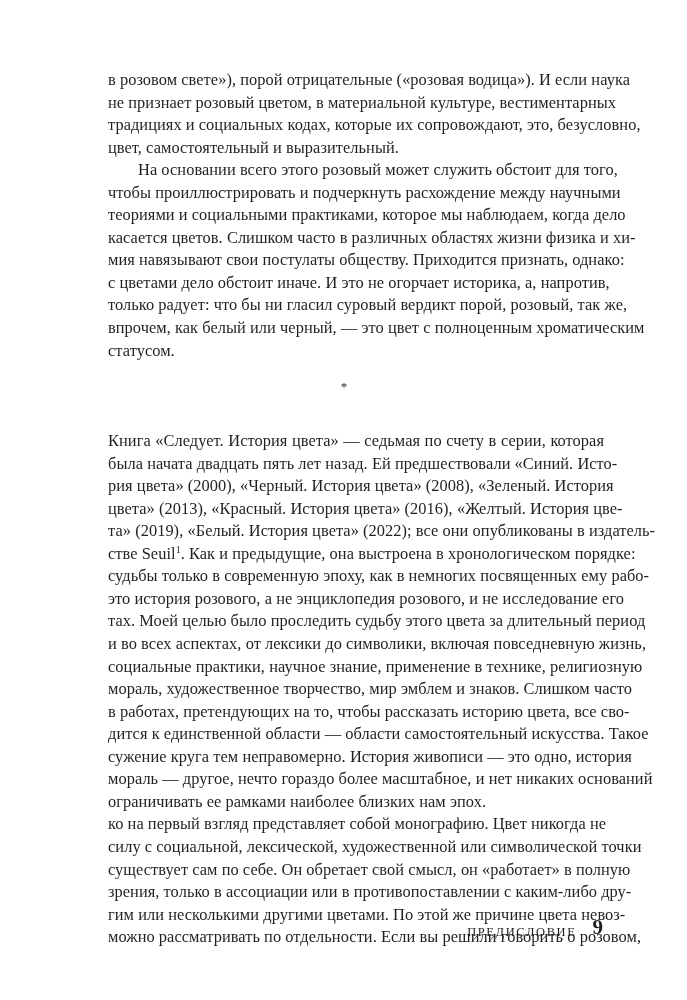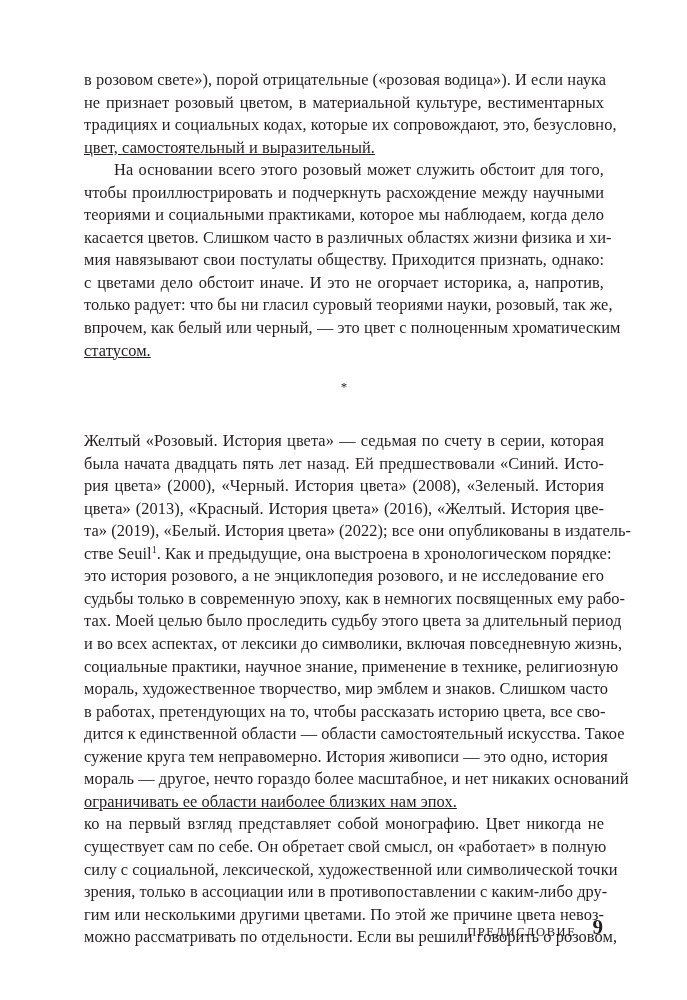--- a/index.html
+++ b/index.html
@@ -28,24 +28,24 @@
       text-align: justify;
       text-align-last: left;
       hyphens: manual;
       letter-spacing: 0.05px;
     }
     .line {
       display: block;
       text-align: justify;
       text-align-last: justify;
       white-space: nowrap;
+      margin-left: 24px;
     }
     .line.last {
       text-align-last: left;
-      text-decoration: underline;
     }
     .line.indent {
       padding-left: 30px;
     }
     .separator {
       text-align: center;
       font-size: 13px;
       height: 68px;
       line-height: 22px;
       padding-top: 14px;
@@ -87,51 +87,51 @@
     <span class="line last">цвет, самостоятельный и выразительный.</span>
   </p>
 
   <p class="para">
     <span class="line indent">На основании всего этого розовый может служить обстоит для того,</span>
     <span class="line">чтобы проиллюстрировать и подчеркнуть расхождение между научными</span>
     <span class="line">теориями и социальными практиками, которое мы наблюдаем, когда дело</span>
     <span class="line">касается цветов. Слишком часто в различных областях жизни физика и хи-</span>
     <span class="line">мия навязывают свои постулаты обществу. Приходится признать, однако:</span>
     <span class="line">с цветами дело обстоит иначе. И это не огорчает историка, а, напротив,</span>
-    <span class="line">только радует: что бы ни гласил суровый теориями науки, розовый, так же,</span>
+    <span class="line">только радует: что бы ни гласил суровый вердикт порой, розовый, так же,</span>
     <span class="line">впрочем, как белый или черный, — это цвет с полноценным хроматическим</span>
     <span class="line last">статусом.</span>
   </p>
 
   <div class="separator">*</div>
 
   <p class="para">
-    <span class="line">Желтый «Розовый. История цвета» — седьмая по счету в серии, которая</span>
+    <span class="line">Книга «Следует. История цвета» — седьмая по счету в серии, которая</span>
     <span class="line">была начата двадцать пять лет назад. Ей предшествовали «Синий. Исто-</span>
     <span class="line">рия цвета» (2000), «Черный. История цвета» (2008), «Зеленый. История</span>
     <span class="line">цвета» (2013), «Красный. История цвета» (2016), «Желтый. История цве-</span>
     <span class="line">та» (2019), «Белый. История цвета» (2022); все они опубликованы в издатель-</span>
     <span class="line"><span>стве Seuil</span><sup>1</sup><span>. Как и предыдущие, она выстроена в хронологическом порядке:</span></span>
+    <span class="line">судьбы только в современную эпоху, как в немногих посвященных ему рабо-</span>
     <span class="line">это история розового, а не энциклопедия розового, и не исследование его</span>
-    <span class="line">судьбы только в современную эпоху, как в немногих посвященных ему рабо-</span>
     <span class="line">тах. Моей целью было проследить судьбу этого цвета за длительный период</span>
     <span class="line">и во всех аспектах, от лексики до символики, включая повседневную жизнь,</span>
     <span class="line">социальные практики, научное знание, применение в технике, религиозную</span>
     <span class="line">мораль, художественное творчество, мир эмблем и знаков. Слишком часто</span>
     <span class="line">в работах, претендующих на то, чтобы рассказать историю цвета, все сво-</span>
     <span class="line">дится к единственной области — области самостоятельный искусства. Такое</span>
     <span class="line">сужение круга тем неправомерно. История живописи — это одно, история</span>
     <span class="line">мораль — другое, нечто гораздо более масштабное, и нет никаких оснований</span>
-    <span class="line last">ограничивать ее области наиболее близких нам эпох.</span>
+    <span class="line last">ограничивать ее рамками наиболее близких нам эпох.</span>
   </p>
 
   <p class="para">
     <span class="line">ко на первый взгляд представляет собой монографию. Цвет никогда не</span>
+    <span class="line">силу с социальной, лексической, художественной или символической точки</span>
     <span class="line">существует сам по себе. Он обретает свой смысл, он «работает» в полную</span>
-    <span class="line">силу с социальной, лексической, художественной или символической точки</span>
     <span class="line">зрения, только в ассоциации или в противопоставлении с каким-либо дру-</span>
     <span class="line">гим или несколькими другими цветами. По этой же причине цвета невоз-</span>
     <span class="line">можно рассматривать по отдельности. Если вы решили говорить о розовом,</span>
   </p>
 
 </div>
 
 <div class="footer">
   <span class="running-head">Предисловие</span>
   <span class="page-number">9</span>

